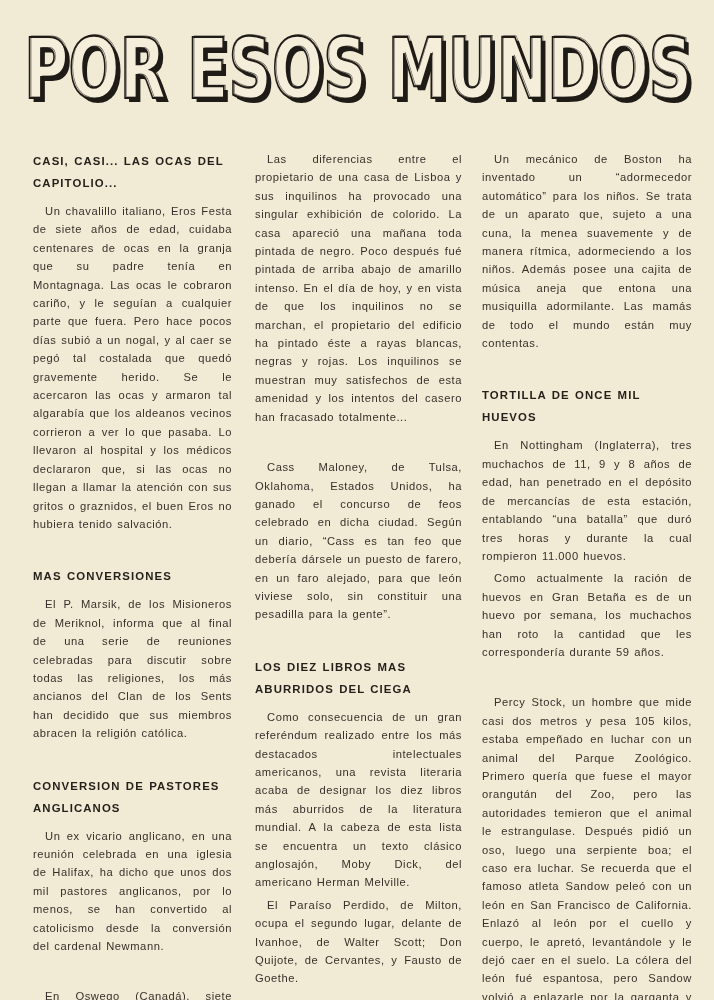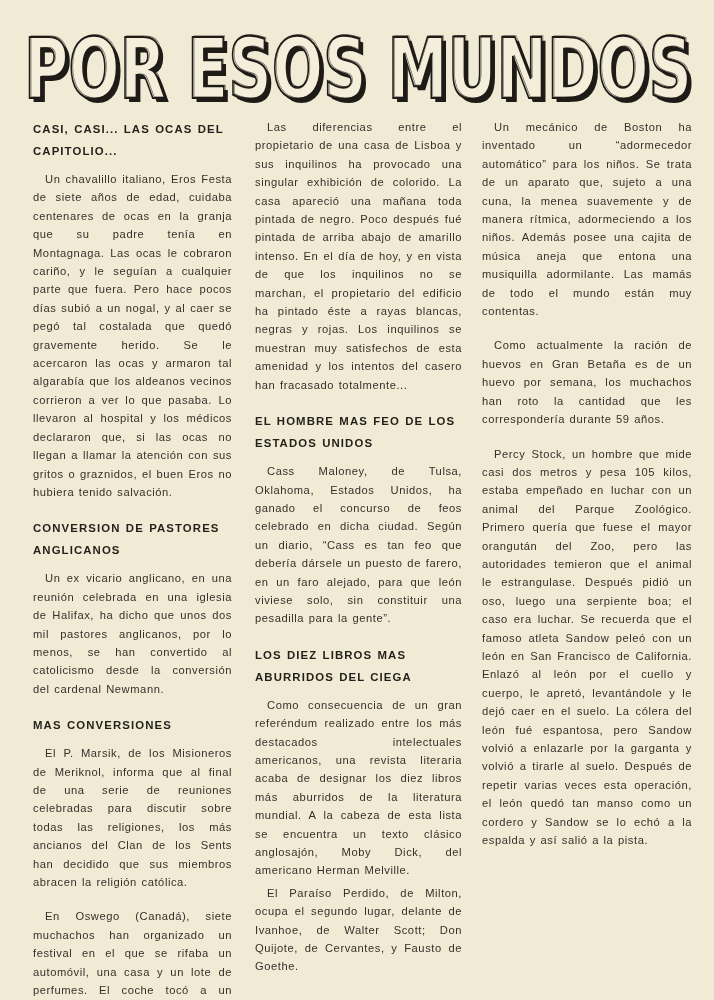--- a/index.html
+++ b/index.html
@@ -18,21 +18,21 @@
   .col {
     position: absolute; top: 118px;
     font-size: 11.2px; line-height: 18.4px;
     text-align: justify;
     letter-spacing: 0.55px;
     word-spacing: 1px;
   }
   .c1 { left: 33px; width: 199px; }
   .c2 { left: 255px; width: 207px; }
   .c3 { left: 482px; width: 210px; }
-  .article { margin-bottom: 16px; }
+  .article { margin-bottom: 16px; margin-top: 32px; }
   .headline {
     font-weight: bold; font-size: 11.4px; line-height: 22px;
     letter-spacing: 1.1px; text-align: left;
     margin: 0 0 8px 0; color: #231f1a;
   }
   .para { margin: 0 0 4px 0; text-indent: 12px; color: #35302a; }
 </style>
 </head>
 <body>
 
@@ -53,50 +53,51 @@
       </g>
     </svg>
   </div>
 
   <div class="col c1">
       <div class="article">
         <div class="headline">CASI, CASI... LAS OCAS DEL CAPITOLIO...</div>
         <p class="para">Un chavalillo italiano, Eros Festa de siete años de edad, cuidaba centenares de ocas en la granja que su padre tenía en Montagnaga. Las ocas le cobraron cariño, y le seguían a cualquier parte que fuera. Pero hace pocos días subió a un nogal, y al caer se pegó tal costalada que quedó gravemente herido. Se le acercaron las ocas y armaron tal algarabía que los aldeanos vecinos corrieron a ver lo que pasaba. Lo llevaron al hospital y los médicos declararon que, si las ocas no llegan a llamar la atención con sus gritos o graznidos, el buen Eros no hubiera tenido salvación.</p>
       </div>
       <div class="article">
+        <div class="headline">MAS CONVERSIONES</div>
+        <p class="para">El P. Marsik, de los Misioneros de Meriknol, informa que al final de una serie de reuniones celebradas para discutir sobre todas las religiones, los más ancianos del Clan de los Sents han decidido que sus miembros abracen la religión católica.</p>
+      </div>
+      <div class="article">
         <div class="headline">CONVERSION DE PASTORES ANGLICANOS</div>
         <p class="para">Un ex vicario anglicano, en una reunión celebrada en una iglesia de Halifax, ha dicho que unos dos mil pastores anglicanos, por lo menos, se han convertido al catolicismo desde la conversión del cardenal Newmann.</p>
-      </div>
-      <div class="article">
-        <div class="headline">MAS CONVERSIONES</div>
-        <p class="para">El P. Marsik, de los Misioneros de Meriknol, informa que al final de una serie de reuniones celebradas para discutir sobre todas las religiones, los más ancianos del Clan de los Sents han decidido que sus miembros abracen la religión católica.</p>
       </div>
       <div class="article">
         <p class="para">En Oswego (Canadá), siete muchachos han organizado un festival en el que se rifaba un automóvil, una casa y un lote de perfumes. El coche tocó a un fabricante de automóviles, la casa al propietario de veintinueve inmuebles y el lote de perfumes a la dueña de la principal fábrica de cosméticos de la ciudad. Para que digan que la suerte es ciega...</p>
       </div>
     </div>
   <div class="col c2">
       <div class="article">
         <p class="para">Las diferencias entre el propietario de una casa de Lisboa y sus inquilinos ha provocado una singular exhibición de colorido. La casa apareció una mañana toda pintada de negro. Poco después fué pintada de arriba abajo de amarillo intenso. En el día de hoy, y en vista de que los inquilinos no se marchan, el propietario del edificio ha pintado éste a rayas blancas, negras y rojas. Los inquilinos se muestran muy satisfechos de esta amenidad y los intentos del casero han fracasado totalmente...</p>
       </div>
       <div class="article">
-        <div class="headline">EL HOMBRE MAS FEO DE LOS ESTADOS UNIDOS</div>
         <p class="para">Cass Maloney, de Tulsa, Oklahoma, Estados Unidos, ha ganado el concurso de feos celebrado en dicha ciudad. Según un diario, “Cass es tan feo que debería dársele un puesto de farero, en un faro alejado, para que león viviese solo, sin constituir una pesadilla para la gente”.</p>
       </div>
       <div class="article">
         <div class="headline">LOS DIEZ LIBROS MAS ABURRIDOS DEL CIEGA</div>
         <p class="para">Como consecuencia de un gran referéndum realizado entre los más destacados intelectuales americanos, una revista literaria acaba de designar los diez libros más aburridos de la literatura mundial. A la cabeza de esta lista se encuentra un texto clásico anglosajón, Moby Dick, del americano Herman Melville.</p>
         <p class="para">El Paraíso Perdido, de Milton, ocupa el segundo lugar, delante de Ivanhoe, de Walter Scott; Don Quijote, de Cervantes, y Fausto de Goethe.</p>
       </div>
     </div>
   <div class="col c3">
       <div class="article">
         <p class="para">Un mecánico de Boston ha inventado un “adormecedor automático” para los niños. Se trata de un aparato que, sujeto a una cuna, la menea suavemente y de manera rítmica, adormeciendo a los niños. Además posee una cajita de música aneja que entona una musiquilla adormilante. Las mamás de todo el mundo están muy contentas.</p>
       </div>
       <div class="article">
+        <div class="headline">TORTILLA DE ONCE MIL HUEVOS</div>
+        <p class="para">En Nottingham (Inglaterra), tres muchachos de 11, 9 y 8 años de edad, han penetrado en el depósito de mercancías de esta estación, entablando “una batalla” que duró tres horas y durante la cual rompieron 11.000 huevos.</p>
         <p class="para">Como actualmente la ración de huevos en Gran Betaña es de un huevo por semana, los muchachos han roto la cantidad que les correspondería durante 59 años.</p>
       </div>
       <div class="article">
         <p class="para">Percy Stock, un hombre que mide casi dos metros y pesa 105 kilos, estaba empeñado en luchar con un animal del Parque Zoológico. Primero quería que fuese el mayor orangután del Zoo, pero las autoridades temieron que el animal le estrangulase. Después pidió un oso, luego una serpiente boa; el caso era luchar. Se recuerda que el famoso atleta Sandow peleó con un león en San Francisco de California. Enlazó al león por el cuello y cuerpo, le apretó, levantándole y le dejó caer en el suelo. La cólera del león fué espantosa, pero Sandow volvió a enlazarle por la garganta y volvió a tirarle al suelo. Después de repetir varias veces esta operación, el león quedó tan manso como un cordero y Sandow se lo echó a la espalda y así salió a la pista.</p>
       </div>
     </div>
 
 </div>
 
 </body></html>

